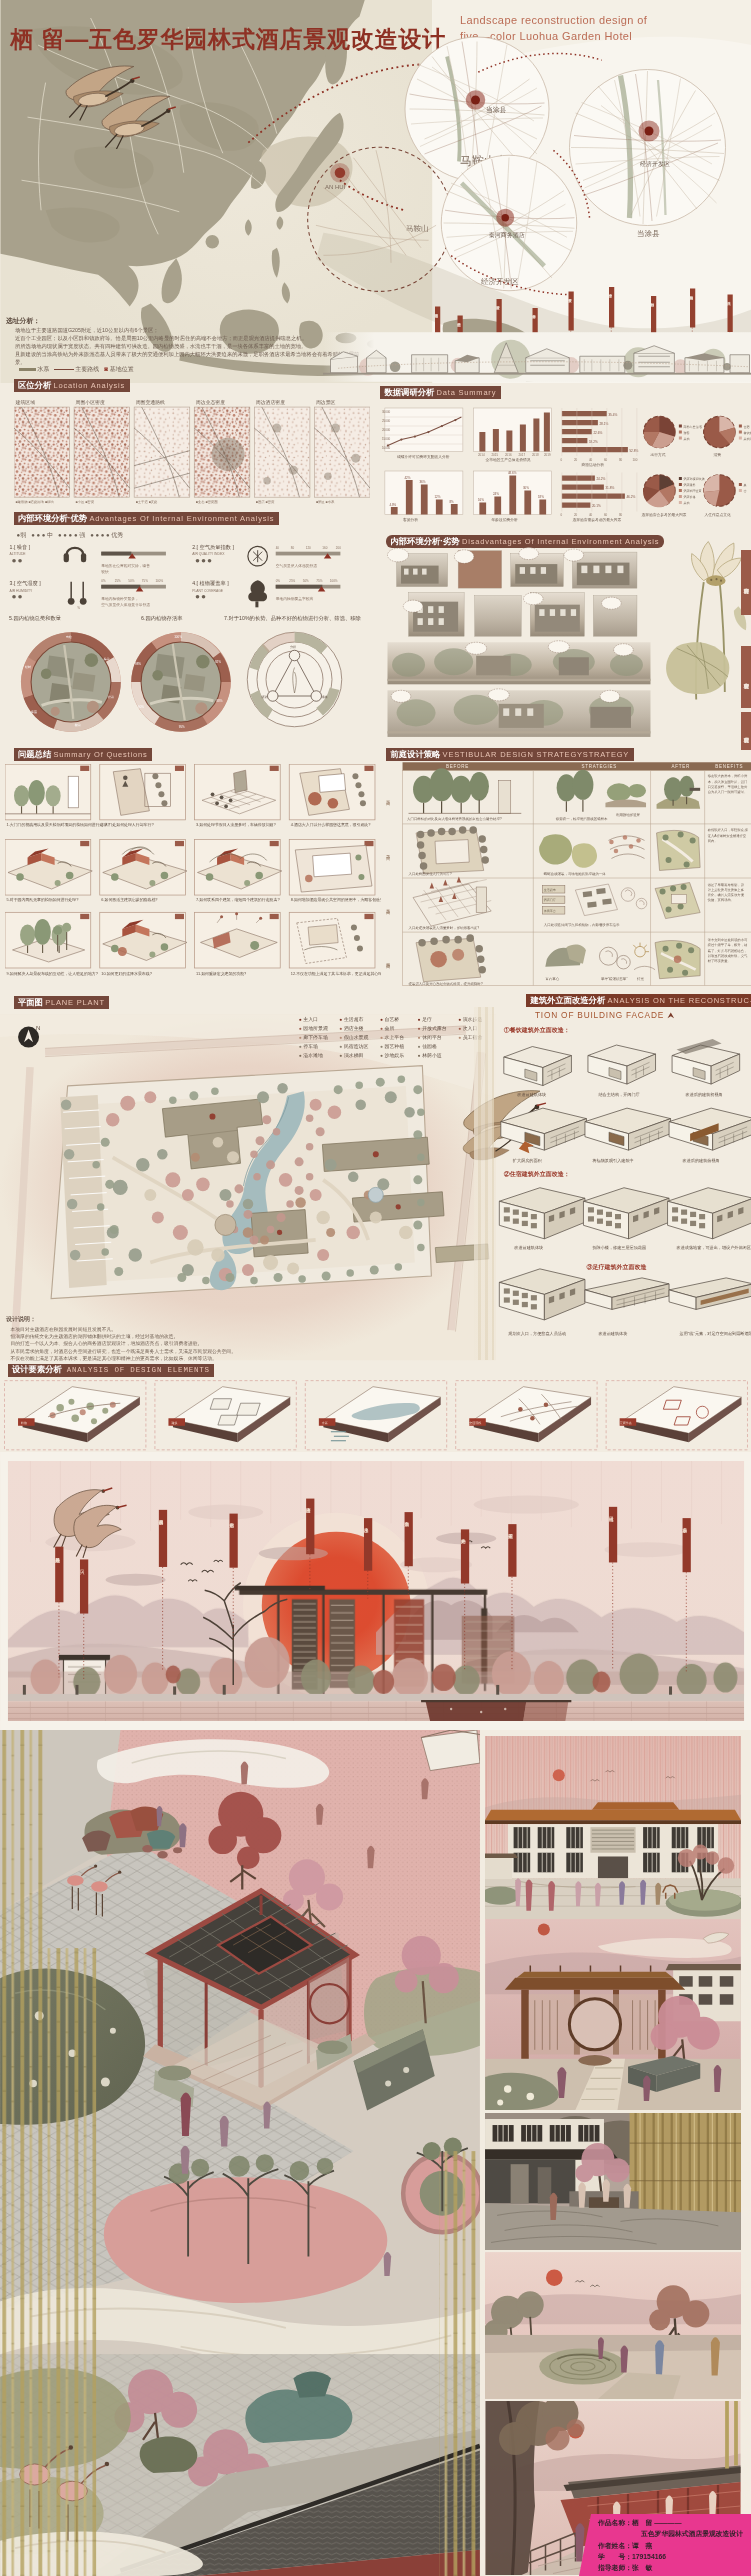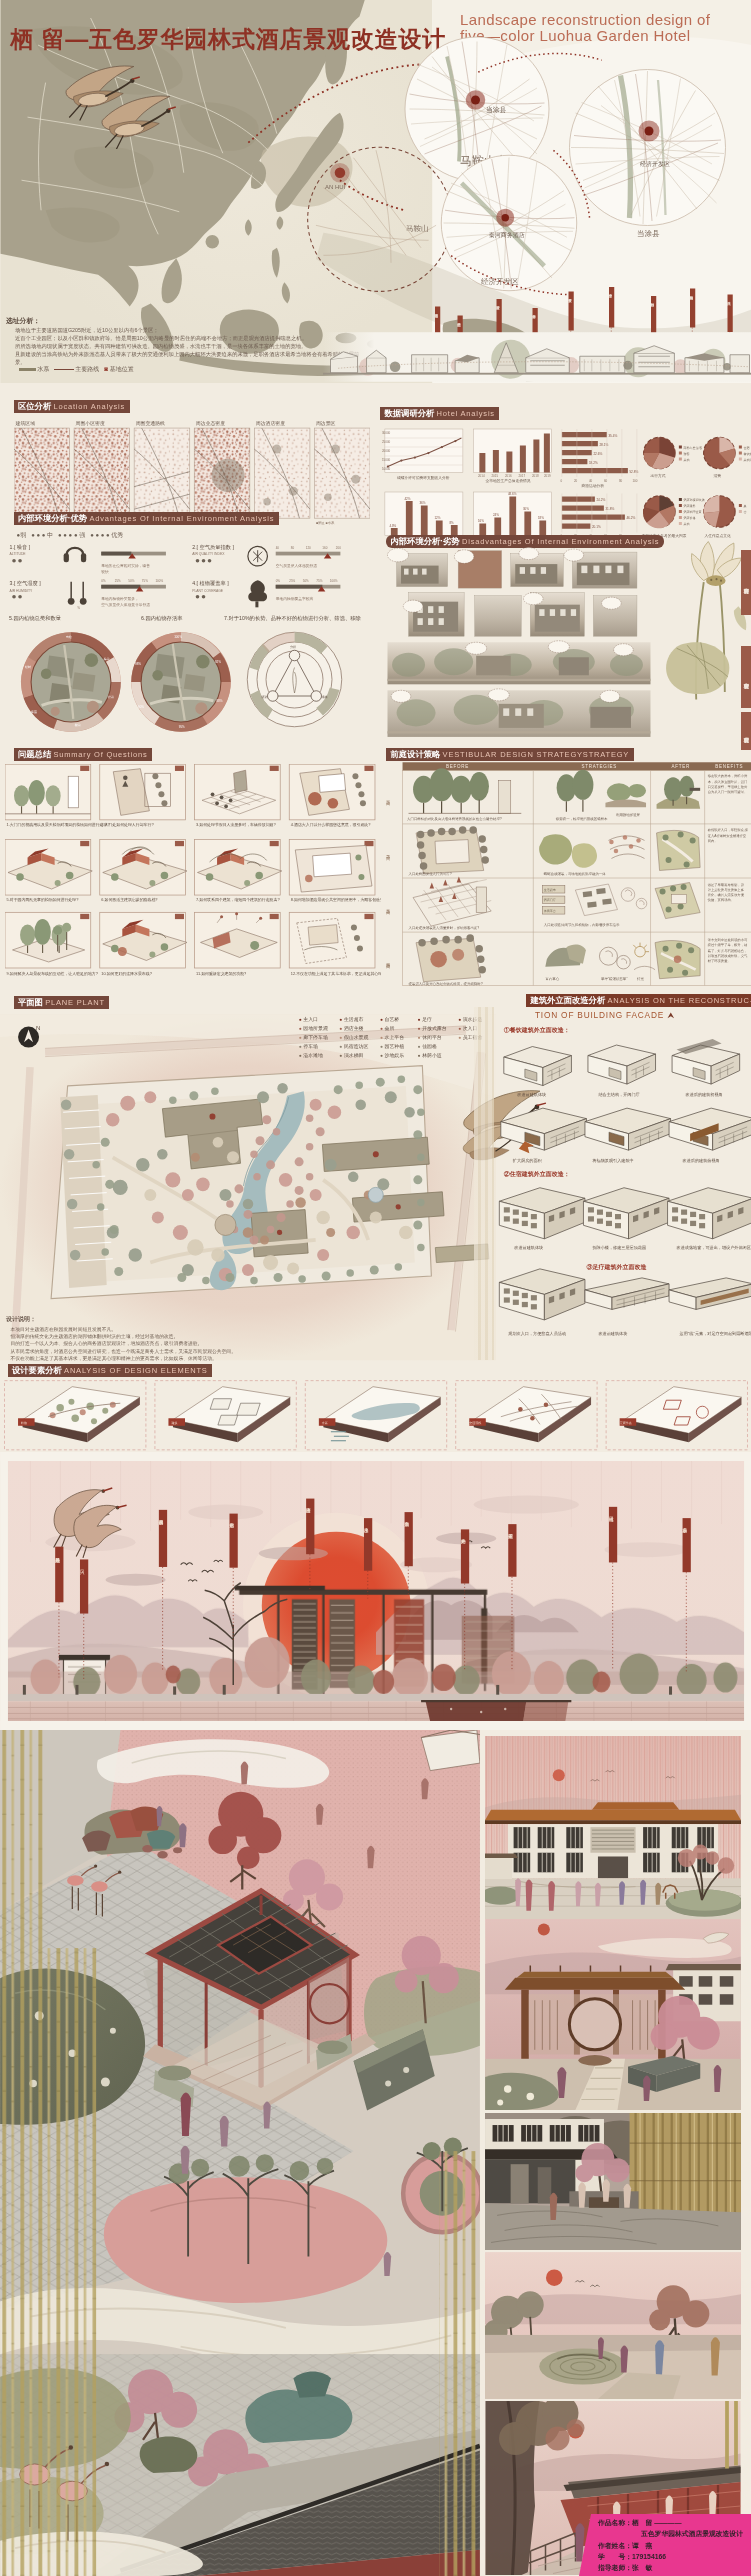--- a/index.html
+++ b/index.html
@@ -115,21 +115,21 @@
     <ellipse cx="96" cy="74" rx="20" ry="8" fill="#d9c0a2" stroke="#6b5443" stroke-width="0.8" transform="rotate(-8 96 74)"></ellipse>
     <path d="M112,70 C124,64 136,58 146,50" stroke="#3e3226" stroke-width="2.2" fill="none"></path>
     <circle cx="148" cy="49" r="3" fill="#3e3226"></circle>
     <path d="M148,47 L158,44" stroke="#8e3124" stroke-width="2"></path>
     <path d="M80,80 L64,98 M88,82 L78,102" stroke="#3e3226" stroke-width="1.6" fill="none"></path>
   </g>
 </svg>
 
 <div class="abs" style="left:10.5px;top:24px;width:353px;font-size:23px;font-weight:bold;color:#8e3124;letter-spacing:0.8px;white-space:nowrap;">栖 留—五色罗华园林式酒店景观改造设计</div>
 
-<div class="abs" style="left:460px;top:12px;width:256px;font-size:15px;color:#bb6c55;letter-spacing:0.4px;line-height:16px;">Landscape reconstruction design of<br>five—color Luohua Garden Hotel</div>
+<div class="abs" style="left:460px;top:12px;width:256px;font-size:11px;color:#bb6c55;letter-spacing:0.4px;line-height:16px;">Landscape reconstruction design of<br>five—color Luohua Garden Hotel</div>
 
 <svg class="abs" style="left:402px;top:34px" width="150" height="150" viewBox="0 0 200 200">
   <circle cx="100" cy="100" r="96" fill="#fbf9f4" stroke="#c7b6a4" stroke-width="1"></circle>
   <g stroke="#bdad97" stroke-width="0.7" fill="none" opacity="0.8">
     <path d="M20,60 C60,80 120,110 180,140 M30,140 C80,120 130,90 170,60 M100,10 C100,60 96,140 92,190 M10,100 C60,100 140,104 190,108 M40,30 C70,70 120,130 160,176"></path>
   </g>
   <path d="M60,30 C70,70 80,120 76,170" stroke="#9aa284" stroke-width="5" fill="none" opacity="0.7"></path>
   <g stroke="#9a7462" stroke-width="0.9" fill="none" opacity="0.55">
     <path d="M10,80 C60,90 130,96 190,92 M80,10 C90,70 100,140 104,190 M30,160 C80,140 140,120 186,96"></path>
   </g>
@@ -276,25 +276,25 @@
           <circle cx="406" cy="44" r="6"></circle>
           <circle cx="538" cy="46" r="5"></circle>
   </g>
   <rect x="0" y="54" width="570" height="2.5" fill="#9a9184"></rect>
   <g stroke="#b9a38f" stroke-width="0.8" stroke-dasharray="2,2" fill="none">
     <path d="M20,48 C120,40 260,38 380,40 C440,41 520,44 568,46"></path>
   </g>
 </svg>
 </div>
 
-<div id="secB" class="abs" style="left:0;top:372px;width:600px;height:154px;margin-top:21px;">
+<div id="secB" class="abs" style="left:0;top:372px;width:600px;height:154px;">
 
 <div class="hdr" style="left:13.5px;top:6.8px;">区位分析 <span class="en">Location Analysis</span></div>
 
-<div class="hdr" style="left:380px;top:14.3px;">数据调研分析 <span class="en">Hotel Analysis</span></div>
+<div class="hdr" style="left:380px;top:14.3px;">数据调研分析 <span class="en">Data Summary</span></div>
 
 <svg class="abs" style="left:13.5px;top:25.6px" width="356" height="109" viewBox="0 0 474 145">
   <defs>
     <pattern id="spk" width="17" height="15" patternUnits="userSpaceOnUse">
       <rect width="17" height="15" fill="#f3e7df"></rect>
       <circle cx="2" cy="2" r="1.4" fill="#a9604a" opacity="0.9"></circle>
       <circle cx="7" cy="4" r="1.1" fill="#b97d67" opacity="0.8"></circle>
       <circle cx="12" cy="2" r="1.6" fill="#9c5640" opacity="0.85"></circle>
       <circle cx="4" cy="8" r="1.8" fill="#b06a52" opacity="0.8"></circle>
       <circle cx="10" cy="9" r="1" fill="#c08a74" opacity="0.9"></circle>
@@ -1600,21 +1600,21 @@
     <path d="M46,38 L110,22 L110,28 L46,44 Z" fill="#8a5a30" opacity="0.8"></path>
   </g>
   <g font-size="5.5" fill="#5c4b3f">
           <text x="16" y="414">规划次入口，方便悲喜人员活动</text>
           <text x="136" y="414">改造前建筑体块</text>
           <text x="244" y="414">运用"线"元素，对足疗空间起到隔断遮阳作用</text>
         </g>
 </svg>
 </div>
 
-<div id="secF" class="abs" style="left:0;top:1361px;width:752px;height:92px;">
+<div id="secF" class="abs" style="left:0;top:1361px;width:752px;height:92px;font-family:Liberation Mono, monospace;">
 
 <div class="hdr" style="left:7.5px;top:3px;">设计要素分析 <span class="en">ANALYSIS OF DESIGN ELEMENTS</span></div>
 
 <svg class="abs" style="left:0;top:18px" width="752" height="74" viewBox="0 0 1000 98">
   <defs>
     <g id="board">
       <path d="M30,54 L96,10 L186,24 L116,72 Z" fill="#faf7f0" stroke="#8a7364" stroke-width="0.8"></path>
       <path d="M30,54 L30,64 L116,84 L116,72 Z" fill="#5a4038"></path>
       <path d="M116,72 L186,24 L186,34 L116,84 Z" fill="#70524a"></path>
       <rect x="24" y="52" width="22" height="10" fill="#9b3b2c"></rect>

